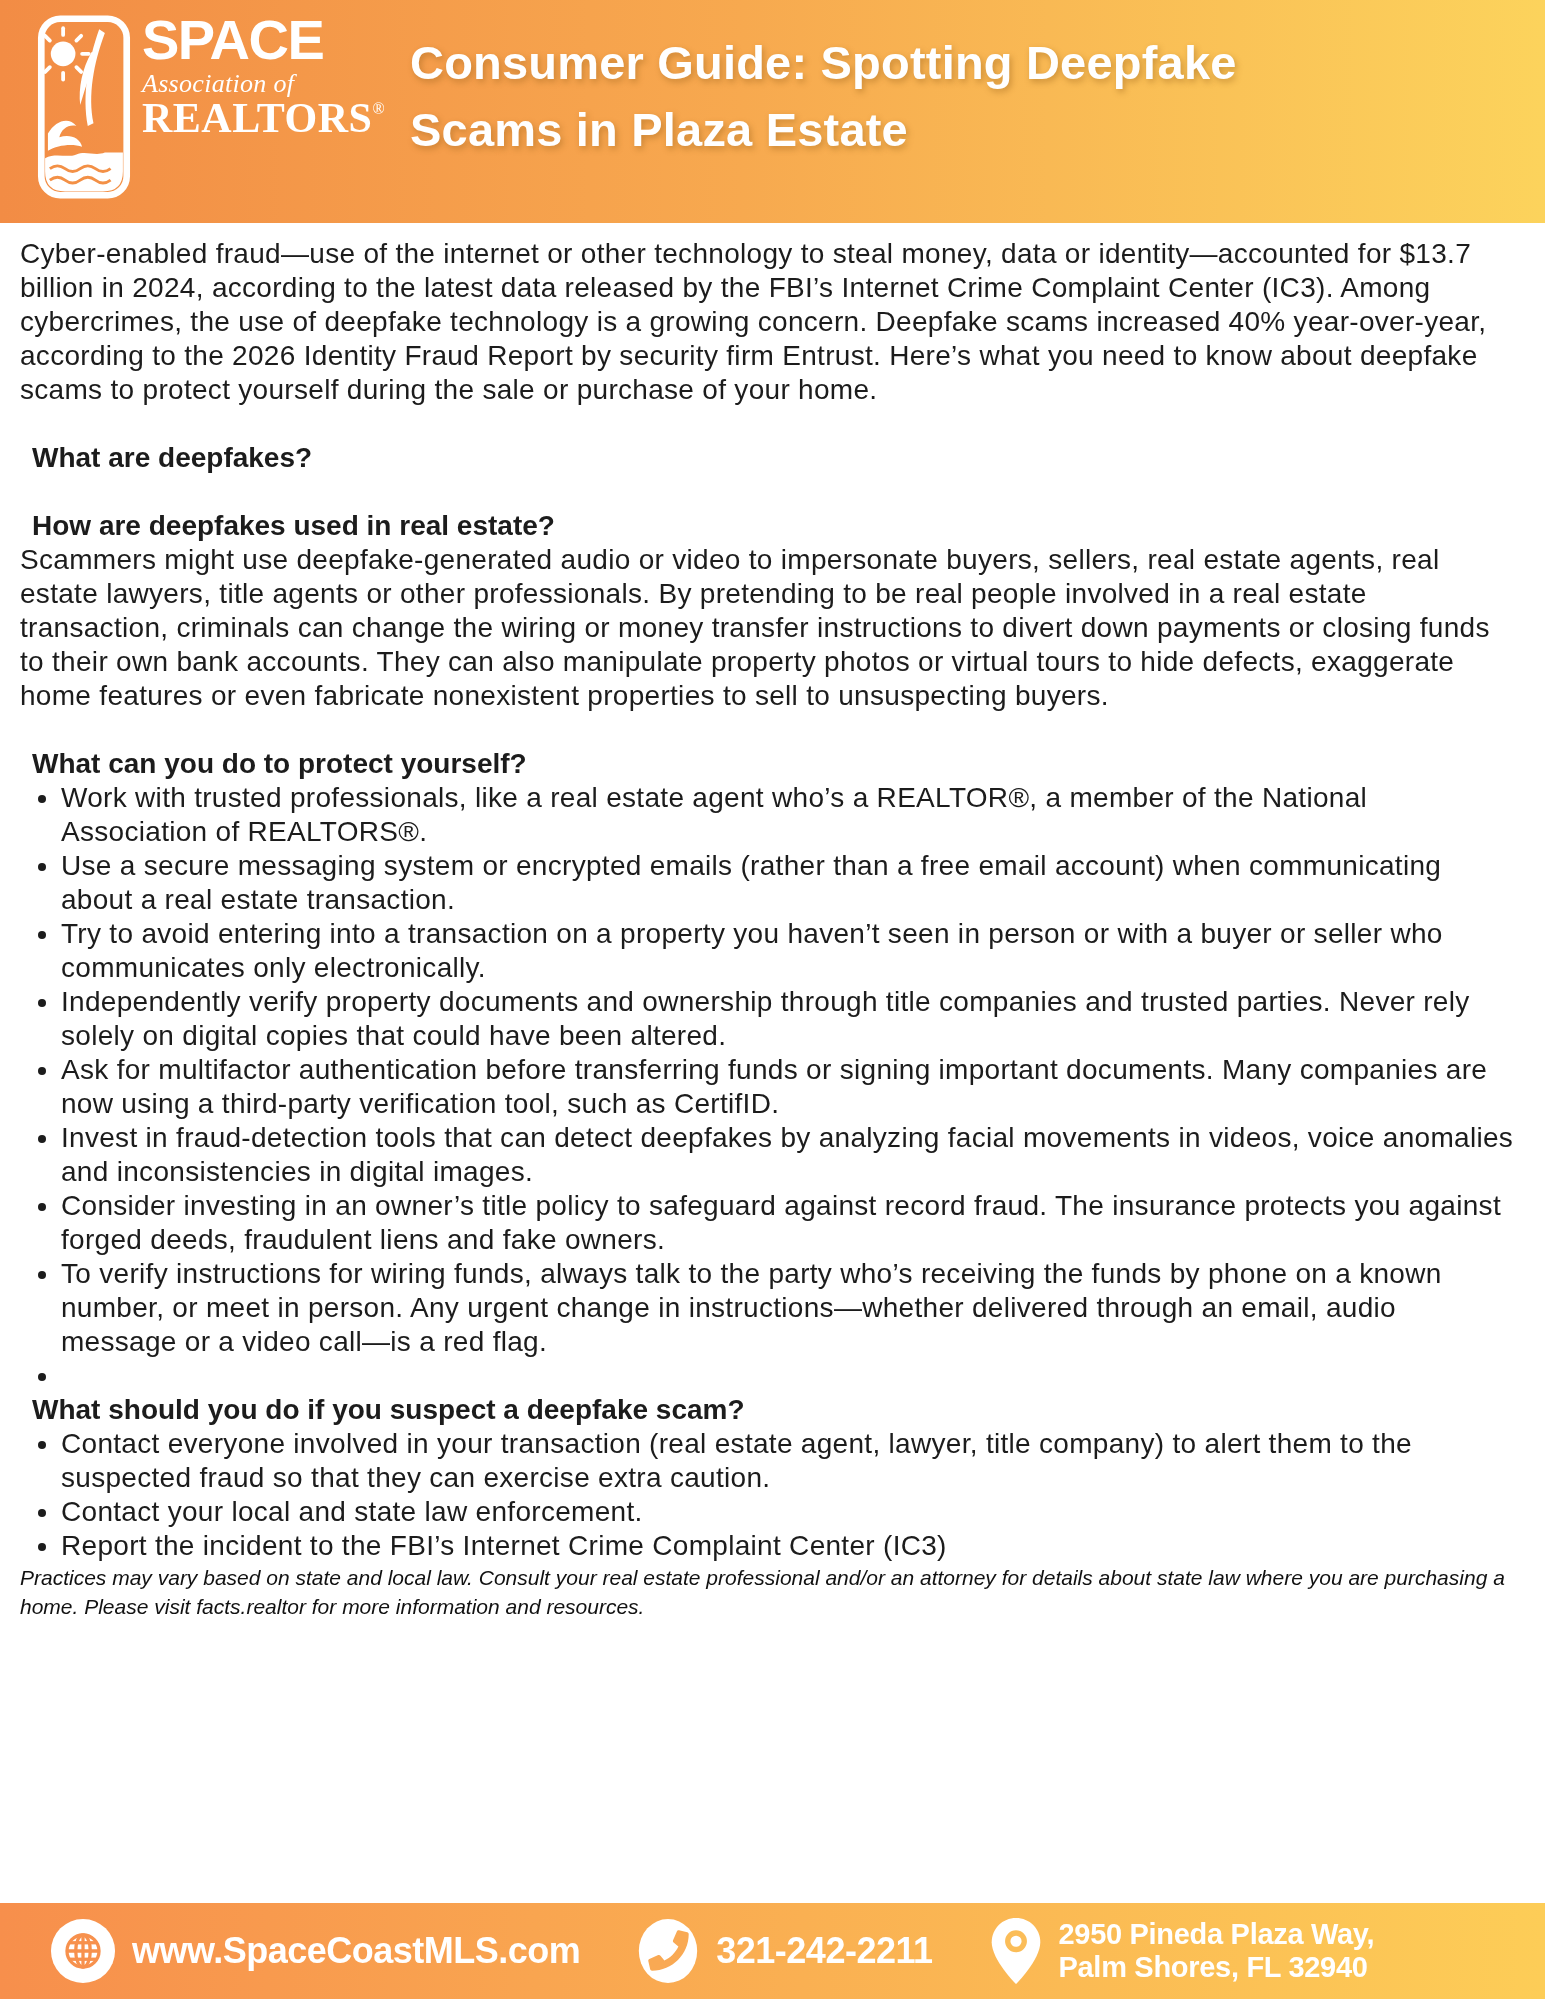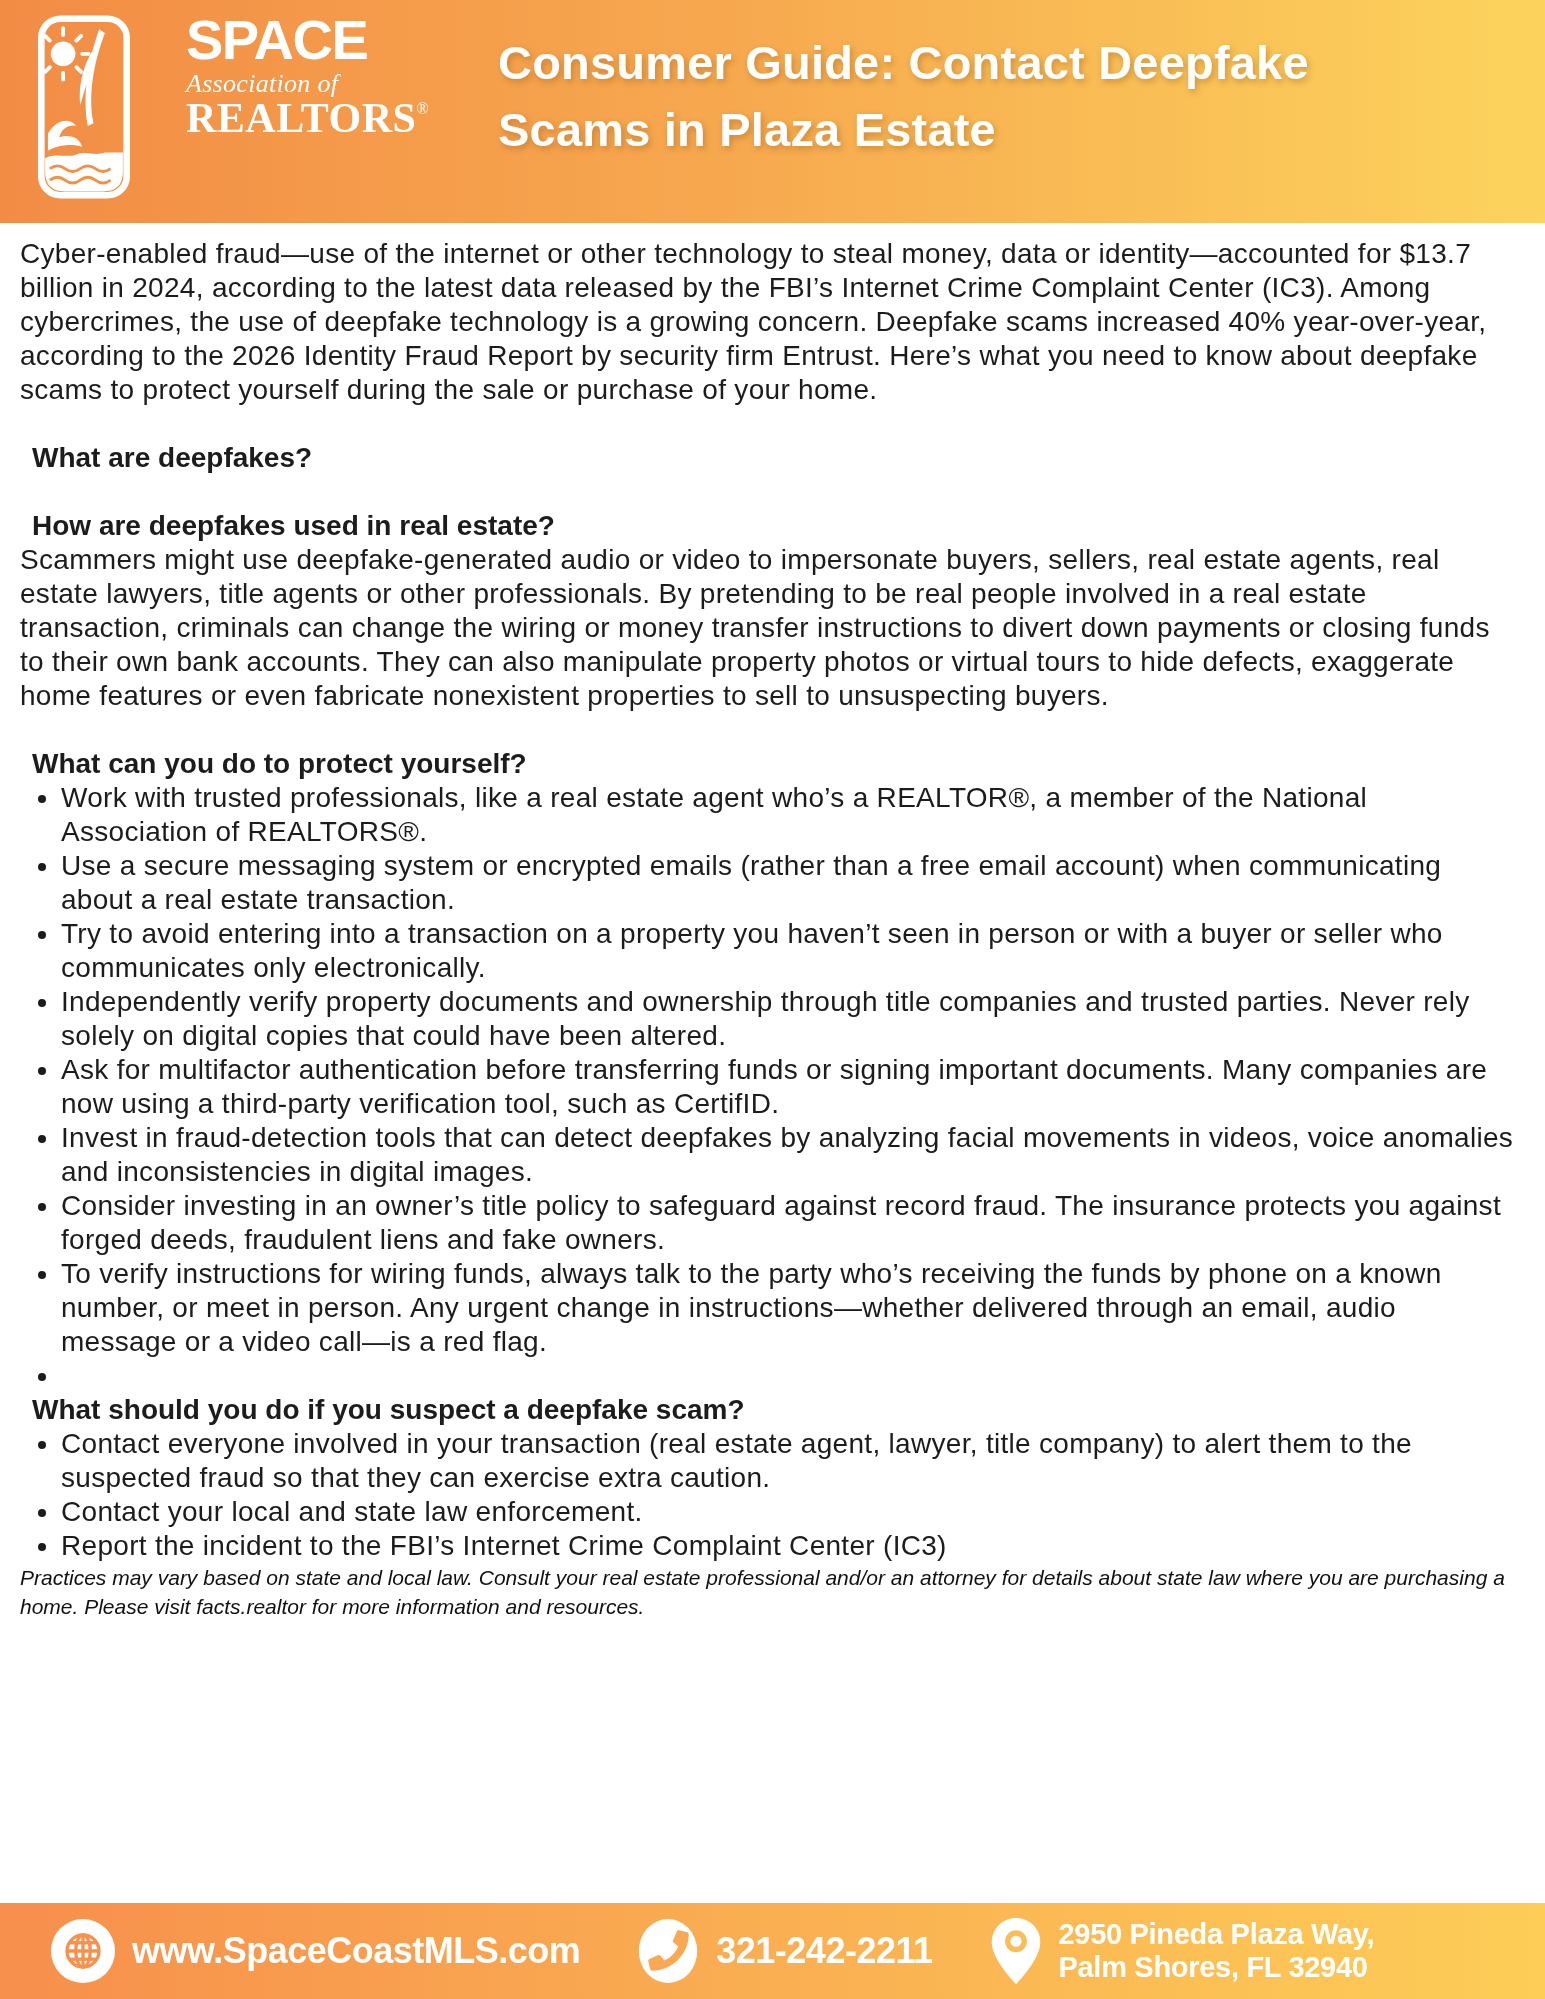--- a/index.html
+++ b/index.html
@@ -11,21 +11,20 @@
   }
   .page { width:1545px; height:1999px; display:flex; flex-direction:column; overflow:hidden; background:#fff; }
 
   
   .header {
     flex:0 0 223px; height:223px;
     background:linear-gradient(90deg,#F28C45 0%, #F7A94F 48%, #FCD35C 100%);
     display:flex; align-items:flex-start;
     padding:14px 0 0 36px;
     position:relative;
-    gap:44px;
   }
   .logo-mark { width:96px; height:186px; flex:0 0 96px; }
   .logo-text { margin-left:10px; color:#fff; width:250px; flex:0 0 250px; }
   .logo-space, .logo-coast {
     font-size:56px; font-weight:700; line-height:0.93; letter-spacing:-1.5px;
   }
   .logo-assoc {
     font-family:"Liberation Serif", serif; font-style:italic;
     font-size:26px; line-height:1.05; margin-top:4px; letter-spacing:0.3px;
   }
@@ -105,21 +104,21 @@
       </g>
     </svg>
 
     <div class="logo-text">
       <div class="logo-space">SPACE</div>
       <div class="logo-assoc">Association of</div>
       <div class="logo-realtors"><span>REALTORS</span><sup>®</sup></div>
     </div>
 
     <div class="h-title">
-      <span>Consumer Guide: Contact Deepfake</span>
+      <span>Consumer Guide: Spotting Deepfake</span>
       <span>Scams in Plaza Estate</span>
     </div>
   </div>
 
   <div class="content">
     <p>Cyber-enabled fraud—use of the internet or other technology to steal money, data or identity—accounted for $13.7 billion in 2024, according to the latest data released by the FBI’s Internet Crime Complaint Center (IC3). Among cybercrimes, the use of deepfake technology is a growing concern. Deepfake scams increased 40% year-over-year, according to the 2026 Identity Fraud Report by security firm Entrust. Here’s what you need to know about deepfake scams to protect yourself during the sale or purchase of your home.</p>
 
     <h3>What are deepfakes?</h3>
 
     <h3>How are deepfakes used in real estate?</h3>

